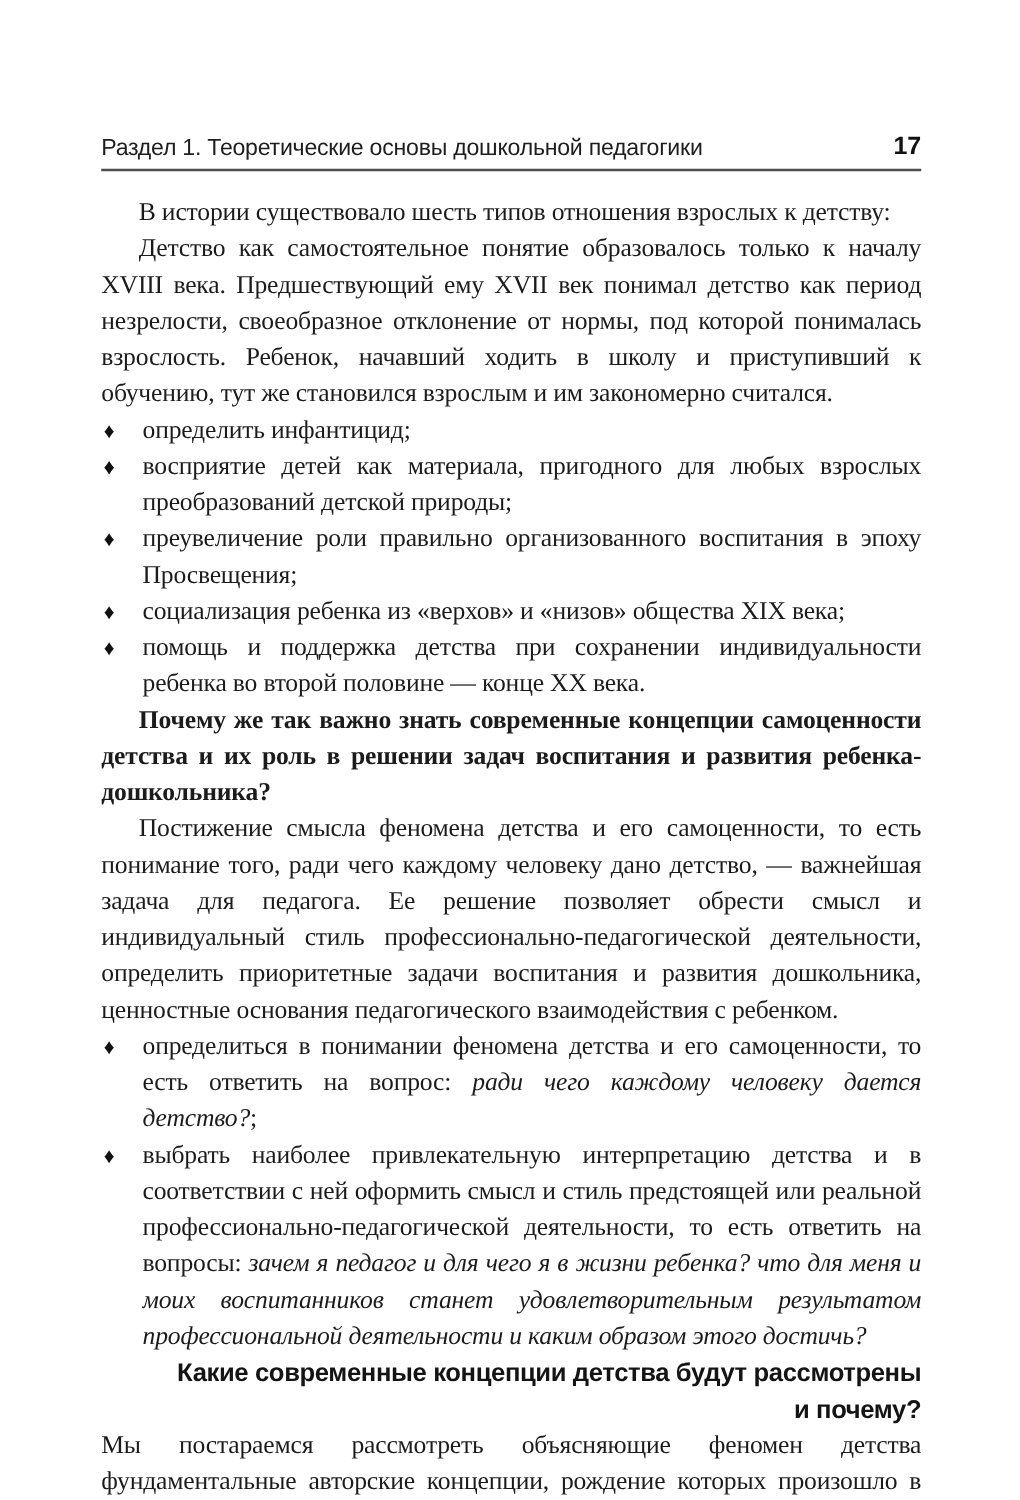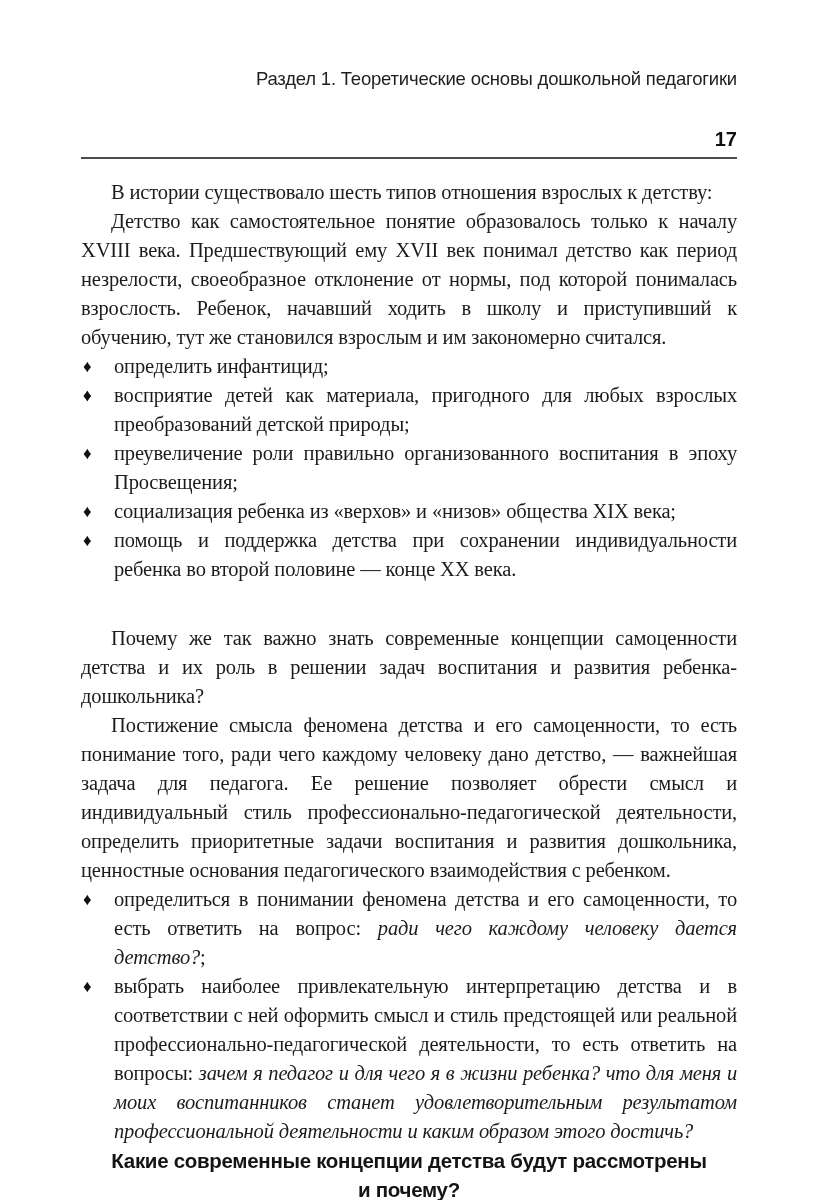--- a/index.html
+++ b/index.html
@@ -11,24 +11,23 @@
     background: #ffffff;
     overflow: hidden;
     color: #1b1b1b;
   }
   
   .running-head {
     margin: 68px 79px 0 81px;
     padding-bottom: 6px;
     border-bottom: 2px solid #4d4d4d;
     display: flex;
-    justify-content: flex-end;
+    justify-content: space-between;
     align-items: flex-end;
     font-family: "Liberation Sans", sans-serif;
-    flex-direction: column;
   }
   .rh-title {
     font-size: 18.5px;
     letter-spacing: -0.2px;
     color: #1e1e1e;
   }
   .rh-num {
     font-size: 20px;
     font-weight: bold;
     color: #111111;
@@ -40,21 +39,21 @@
     font-family: "Liberation Serif", serif;
     font-size: 20.5px;
     line-height: 29px;
     text-align: justify;
     letter-spacing: -0.15px;
     hyphens: auto;
   }
   p { margin: 0; }
   .indent { text-indent: 30px; }
   .noindent { text-indent: 0; }
-  .bold { font-weight: normal; margin-top: 40px; }
+  .bold { font-weight: bold; }
   .it { font-style: italic; }
   ul.blist { list-style: none; margin: 0; padding: 0; }
   ul.blist li {
     position: relative;
     padding-left: 33px;
     text-align: justify;
   }
   .bullet {
     position: absolute;
     left: 2px;
@@ -63,21 +62,21 @@
     line-height: 29px;
     font-style: normal;
     color: #111111;
   }
   .sans-q {
     font-family: "Liberation Sans", sans-serif;
     font-weight: bold;
     font-size: 20.5px;
     line-height: 29px;
     letter-spacing: -0.3px;
-    text-align: center;
+    text-align: right;
     white-space: pre-line;
     color: #141414;
   }
 </style>
 </head>
 <body>
 
 <div class="page">
 
   <header class="running-head">

